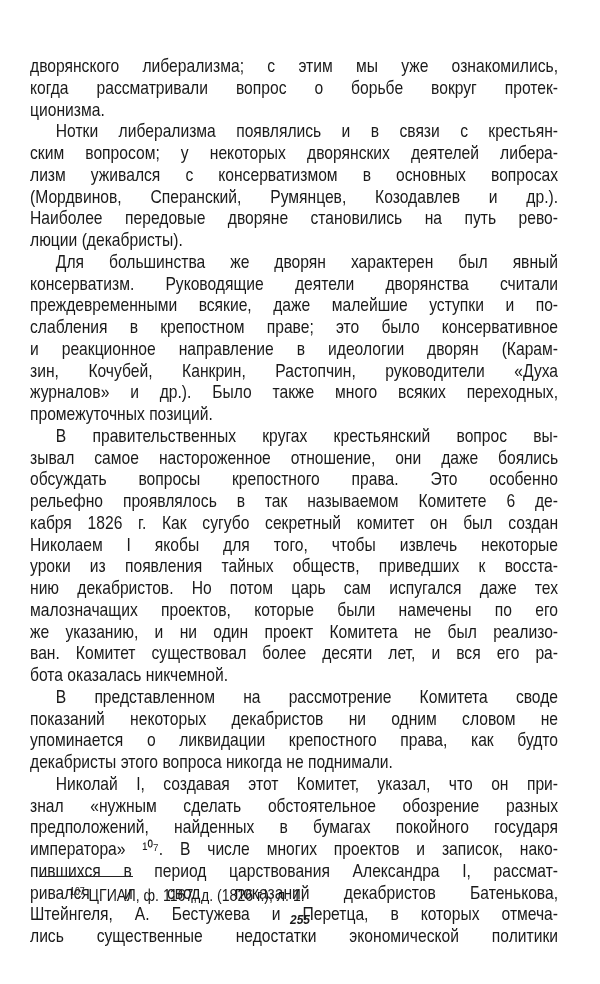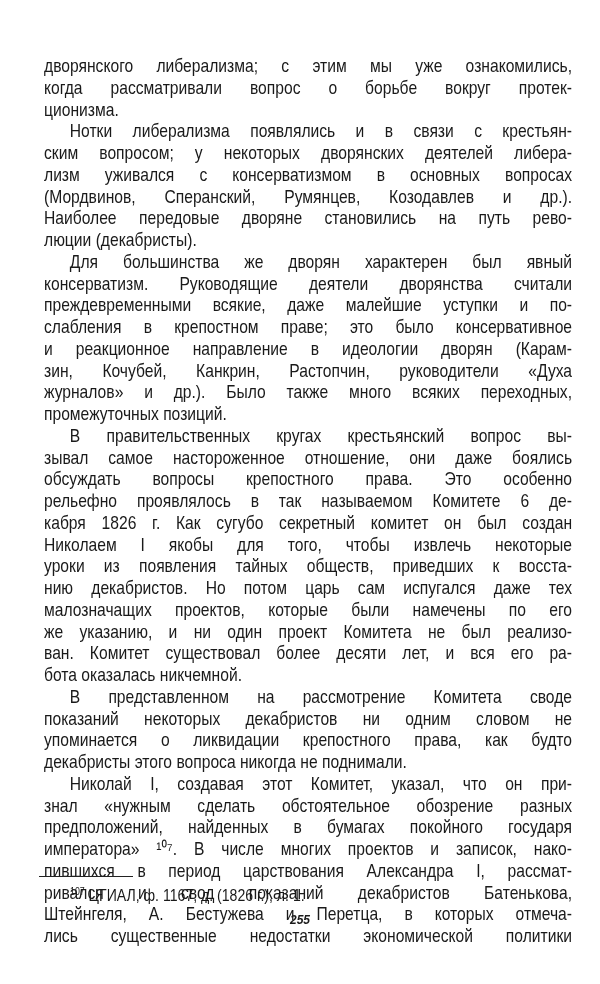--- a/index.html
+++ b/index.html
@@ -1,18 +1,18 @@
 <!DOCTYPE html>
 <html><head>
 <meta charset="utf-8">
 <style>
   html, body { margin:0; padding:0; background:#ffffff; }
   body { width:600px; height:984px; position:relative; overflow:hidden;
          font-family:"Liberation Serif", serif; color:#1a1a1a; }
-  .page { position:absolute; left:44px; top:56px; width:528px; }
+  .page { position:absolute; left:30px; top:56px; width:528px; }
   .line { display:block; height:21.75px; line-height:21.75px; font-size:18.2px;
           white-space:nowrap; text-align:justify; text-align-last:justify;
           font-family:"Liberation Sans", sans-serif; transform:scaleX(0.86); transform-origin:left center; width:614px; }
   .line.last { text-align-last:left; }
   .line.indent { text-indent:30px; }
   .fn-rule { position:absolute; left:39px; top:876px; width:94px; height:0; border-top:1px solid #222; }
   .footnote { position:absolute; left:70px; top:881px; font-size:16px; line-height:22px;
               font-family:"Liberation Sans", sans-serif; transform:scaleX(0.88); transform-origin:left center; white-space:nowrap; }
   .footnote sup, .line sup { font-size:10px; vertical-align:6px; }
   .pagenum { position:absolute; left:0; width:584px; top:913px; text-align:center; padding-left:8px;

